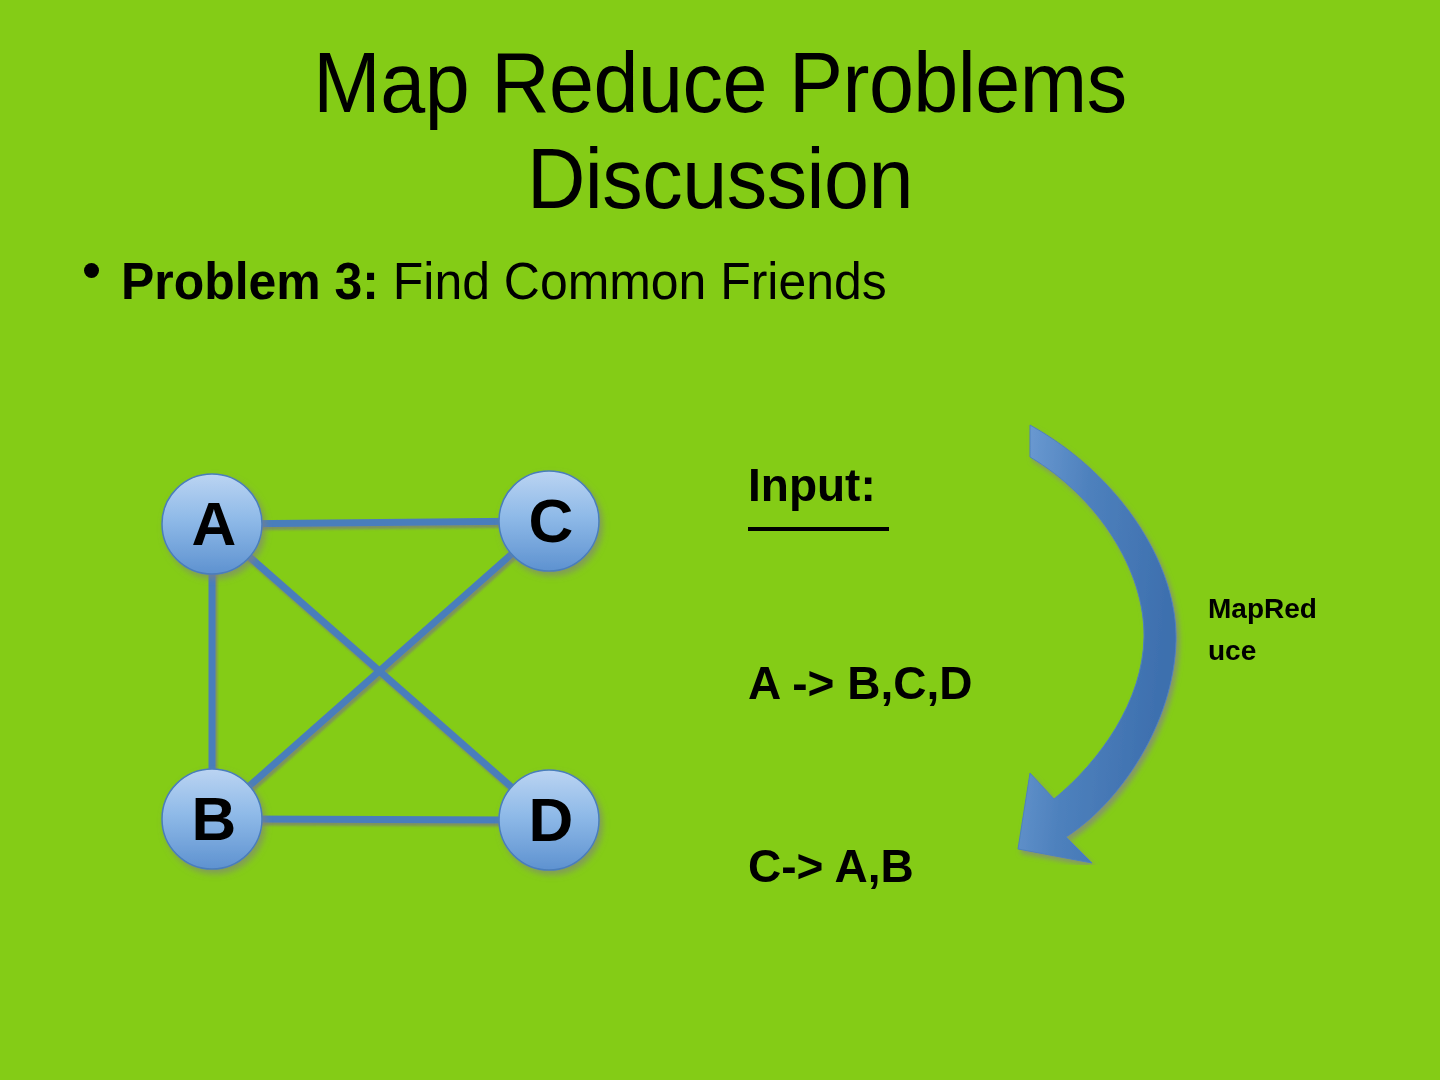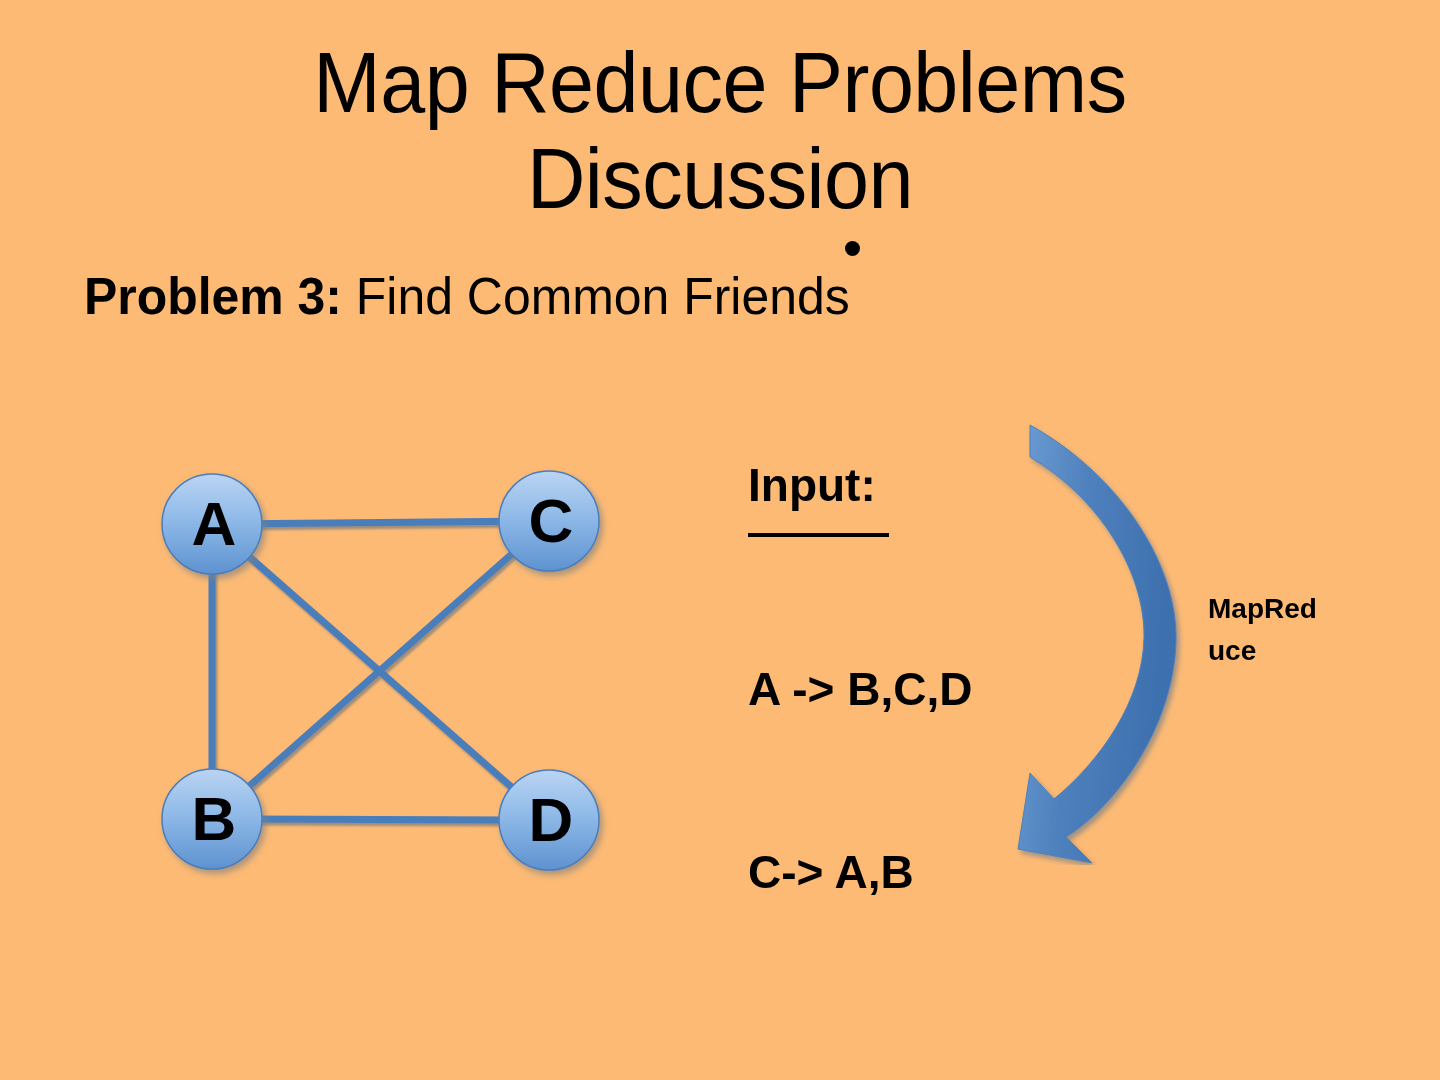--- a/index.html
+++ b/index.html
@@ -4,21 +4,21 @@
 <style>
   html, body {
     margin: 0;
     padding: 0;
     background: #ffffff;
   }
   #slide {
     position: relative;
     width: 1440px;
     height: 1080px;
-    background: #fdba74;
+    background: #84cc16;
     overflow: hidden;
     font-family: "Liberation Sans", "DejaVu Sans", sans-serif;
   }
 
   
   #title {
     position: absolute;
     left: 0;
     top: 34px;
     width: 1440px;
@@ -31,22 +31,21 @@
     letter-spacing: -0.5px;
     transform: scaleX(0.94);
     transform-origin: 50% 0;
     white-space: pre-line;
   }
 
   
   .bullet-row {
     position: absolute;
     display: flex;
-    align-items: flex-end;
-    flex-direction: column;
+    align-items: center;
   }
   .bullet-dot {
     width: 15px;
     height: 15px;
     border-radius: 50%;
     flex: 0 0 auto;
     margin-right: 22px;
     position: relative;
     top: -11px;
   }
@@ -78,21 +77,21 @@
     font-weight: 700;
     font-size: 46px;
     line-height: 61px;
     color: #000000;
     white-space: pre;
     z-index: 3;
   }
   .io-heading {
     display: inline-block;
     border-bottom: 4px solid #000;
-    padding-bottom: 17px;
+    padding-bottom: 11px;
   }
   .io-line { display: block; }
 
   
   #graph {
     position: absolute;
     left: 140px;
     top: 450px;
     width: 500px;
     height: 440px;

